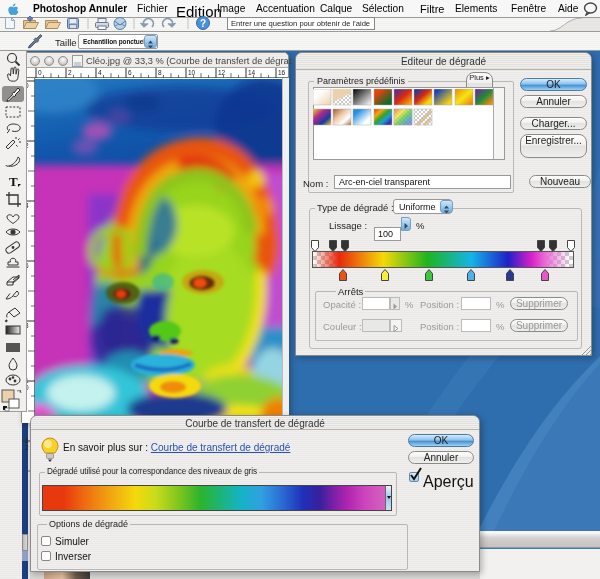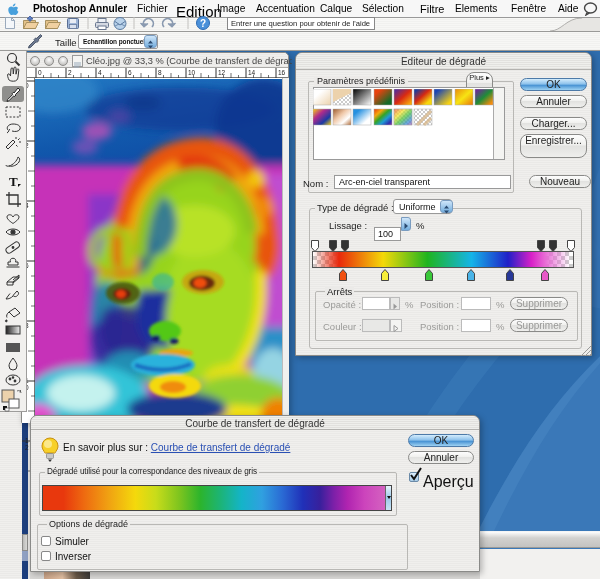--- a/index.html
+++ b/index.html
@@ -564,21 +564,21 @@
       <path d="M30.5 13.5 v-7 l3.5 -4 3.5 4 v7 z" fill="#f05010" transform="translate(1 0)"></path>
       <path d="M72.5 13.5 v-7 l3.5 -4 3.5 4 v7 z" fill="#f7ef3a" transform="translate(1 0)"></path>
       <path d="M116.5 13.5 v-7 l3.5 -4 3.5 4 v7 z" fill="#3ac83a" transform="translate(1 0)"></path>
       <path d="M158.5 13.5 v-7 l3.5 -4 3.5 4 v7 z" fill="#4ab4e8" transform="translate(1 0)"></path>
       <path d="M197.5 13.5 v-7 l3.5 -4 3.5 4 v7 z" fill="#283898" transform="translate(1 0)"></path>
       <path d="M232.5 13.5 v-7 l3.5 -4 3.5 4 v7 z" fill="#e858c8" transform="translate(1 0)"></path>
     </g>
   </svg>
 
   <div class="gbox" style="left:19px;top:238px;width:263px;height:50px;"></div>
-  <div class="abs" style="left:29px;top:233px;font-size:9.5px;color:#222;background:#ebeae8;padding:0 2px;">Arrêts</div>
+  <div class="abs" style="left:40px;top:233px;font-size:9.5px;color:#222;background:#ebeae8;padding:0 2px;">Arrêts</div>
   <div class="abs" style="left:27px;top:246px;font-size:9.5px;color:#9a9a98;">Opacité :</div>
   <div class="abs" style="left:66px;top:244px;width:28px;height:13px;background:#fff;border:1px solid #bbb;"></div>
   <div class="abs" style="left:94px;top:244px;width:10px;height:13px;background:#e8e8e6;border:1px solid #bbb;">
     <svg width="8" height="11" viewBox="0 0 8 11">
         <path d="M2.5 2.5 L6 5.5 L2.5 8.5 Z" fill="#999"></path>
       </svg>
   </div>
   <div class="abs" style="left:109px;top:246px;font-size:9.5px;color:#9a9a98;">%</div>
   <div class="abs" style="left:124px;top:246px;font-size:9.5px;color:#9a9a98;">Position :</div>
   <div class="abs" style="left:165px;top:244px;width:30px;height:13px;background:#fff;border:1px solid #bbb;"></div>

